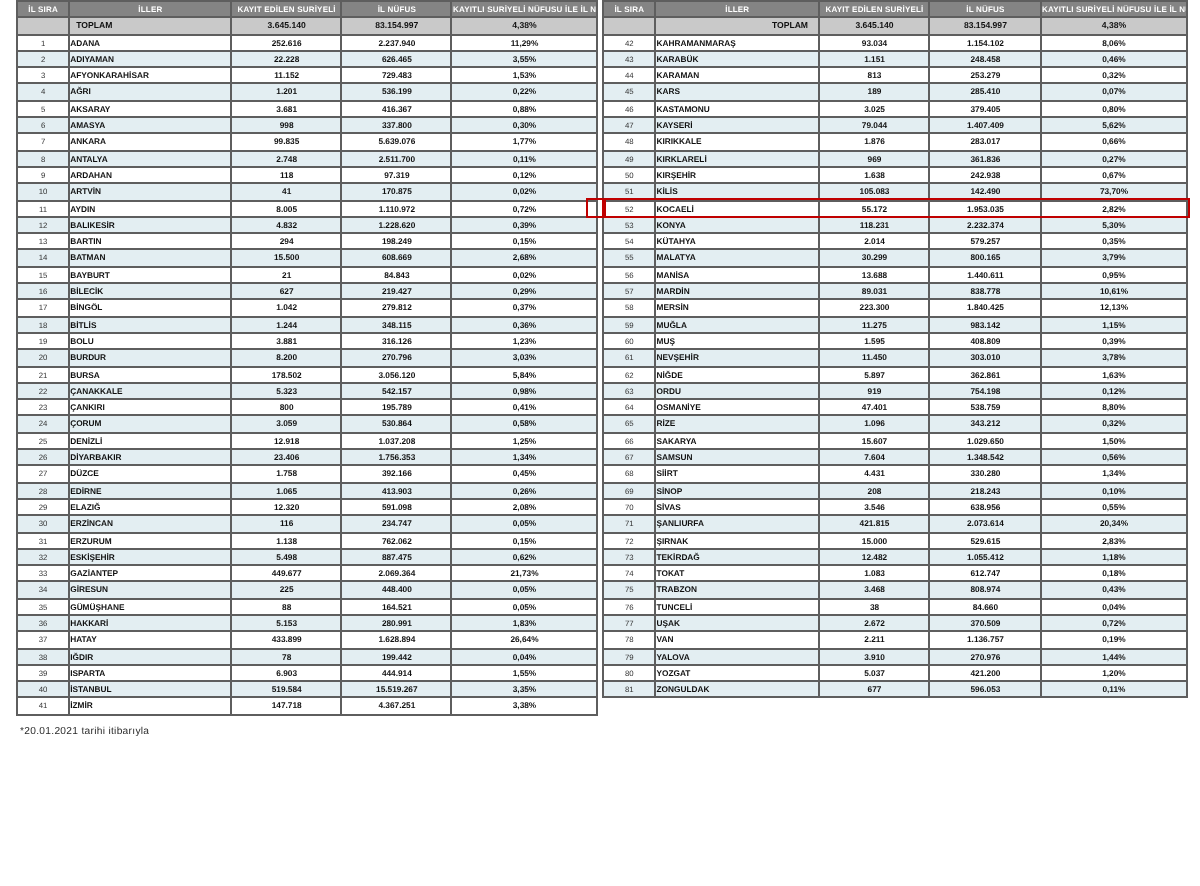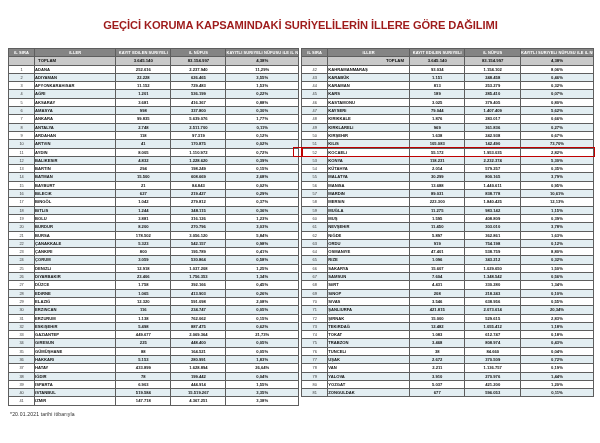--- a/index.html
+++ b/index.html
@@ -134,23 +134,20 @@
     color: #2a2a2a;
     letter-spacing: 0.15px;
     font-family: "Liberation Sans", sans-serif;
   }
 </style>
 </head>
 <body>
 
 <div id="page">
 
-  <div class="title-wrap">
-    <div class="doc-title">GEÇİCİ KORUMA KAPSAMINDAKİ SURİYELİLERİN İLLERE GÖRE DAĞILIMI</div>
-  </div>
 
   <div class="tables-area">
 
     <div class="half left">
       <table class="stat">
         <colgroup>
           <col class="c-sira">
             <col class="c-il">
             <col class="c-kayit">
             <col class="c-nufus">

